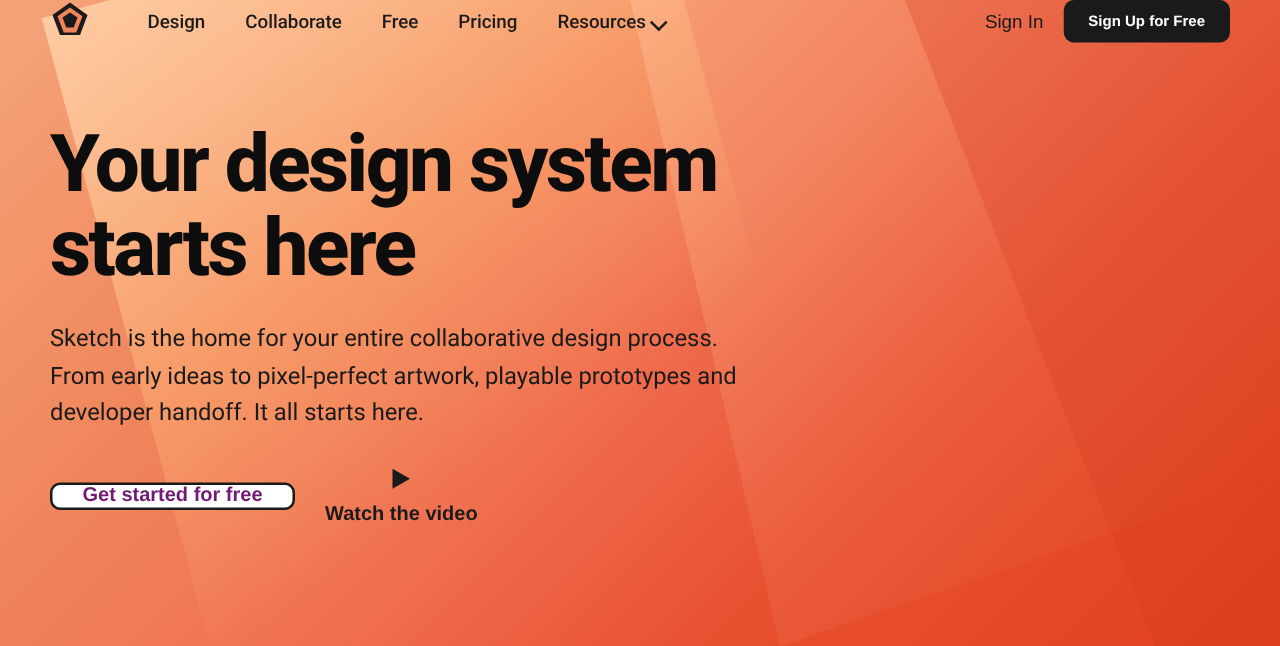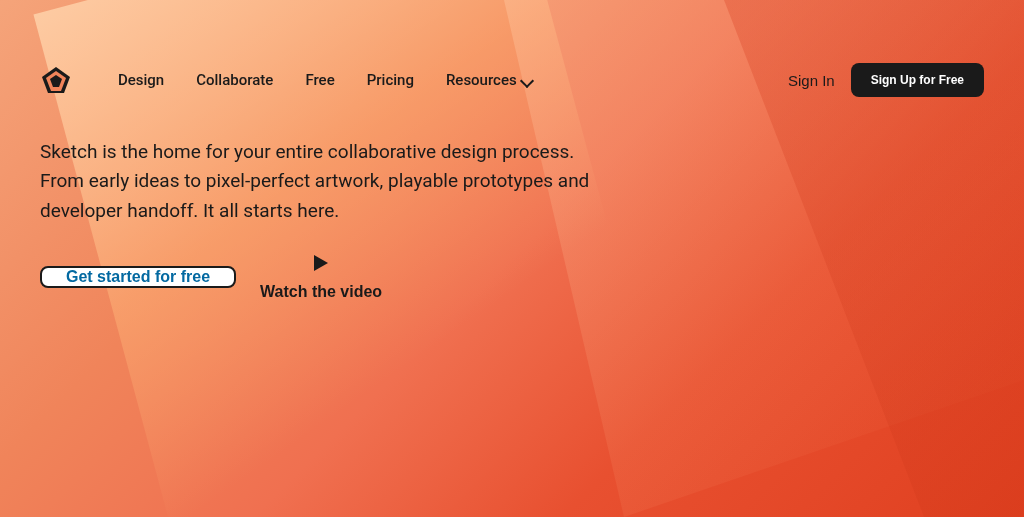--- a/index.html
+++ b/index.html
@@ -58,25 +58,24 @@
     .bg-shape-triangle svg {
       width: 100%;
       height: 100%;
     }
 
     
     .navbar {
       position: relative;
       z-index: 10;
       display: flex;
-      align-items: flex-end;
+      align-items: flex-start;
       padding: 0 40px;
       height: 58px;
       background: transparent;
-      margin-top: 39px;
     }
 
     .nav-logo {
       display: flex;
       align-items: center;
       margin-right: 32px;
     }
 
     .nav-links {
       display: flex;
@@ -175,21 +174,21 @@
     .hero-actions {
       display: flex;
       align-items: center;
       gap: 24px;
     }
 
     .btn-get-started {
       padding: 0 24px;
       font-size: 16px;
       font-weight: 600;
-      color: #0369a1;
+      color: #701a75;
       background: #ffffff;
       border: 2px solid #1a1a1a;
       cursor: pointer;
       border-radius: 8px;
     }
 
     .btn-watch-video {
       display: flex;
       align-items: center;
       gap: 10px;
@@ -280,20 +279,21 @@
       </a>
     </div>
 
     <div class="nav-actions">
       <button class="btn-sign-in">Sign In</button>
       <button class="btn-signup">Sign Up for Free</button>
     </div>
   </nav>
 
   <section class="hero">
+    <h1 class="hero-title">Your design system starts here</h1>
     <p class="hero-description">Sketch is the home for your entire collaborative design process. From early ideas to pixel-perfect artwork, playable prototypes and developer handoff. It all starts here.</p>
     <div class="hero-actions">
       <button class="btn-get-started">Get started for free</button>
       <button class="btn-watch-video">
         <span class="play-icon"></span>
         <span>Watch the video</span>
       </button>
     </div>
   </section>
 

